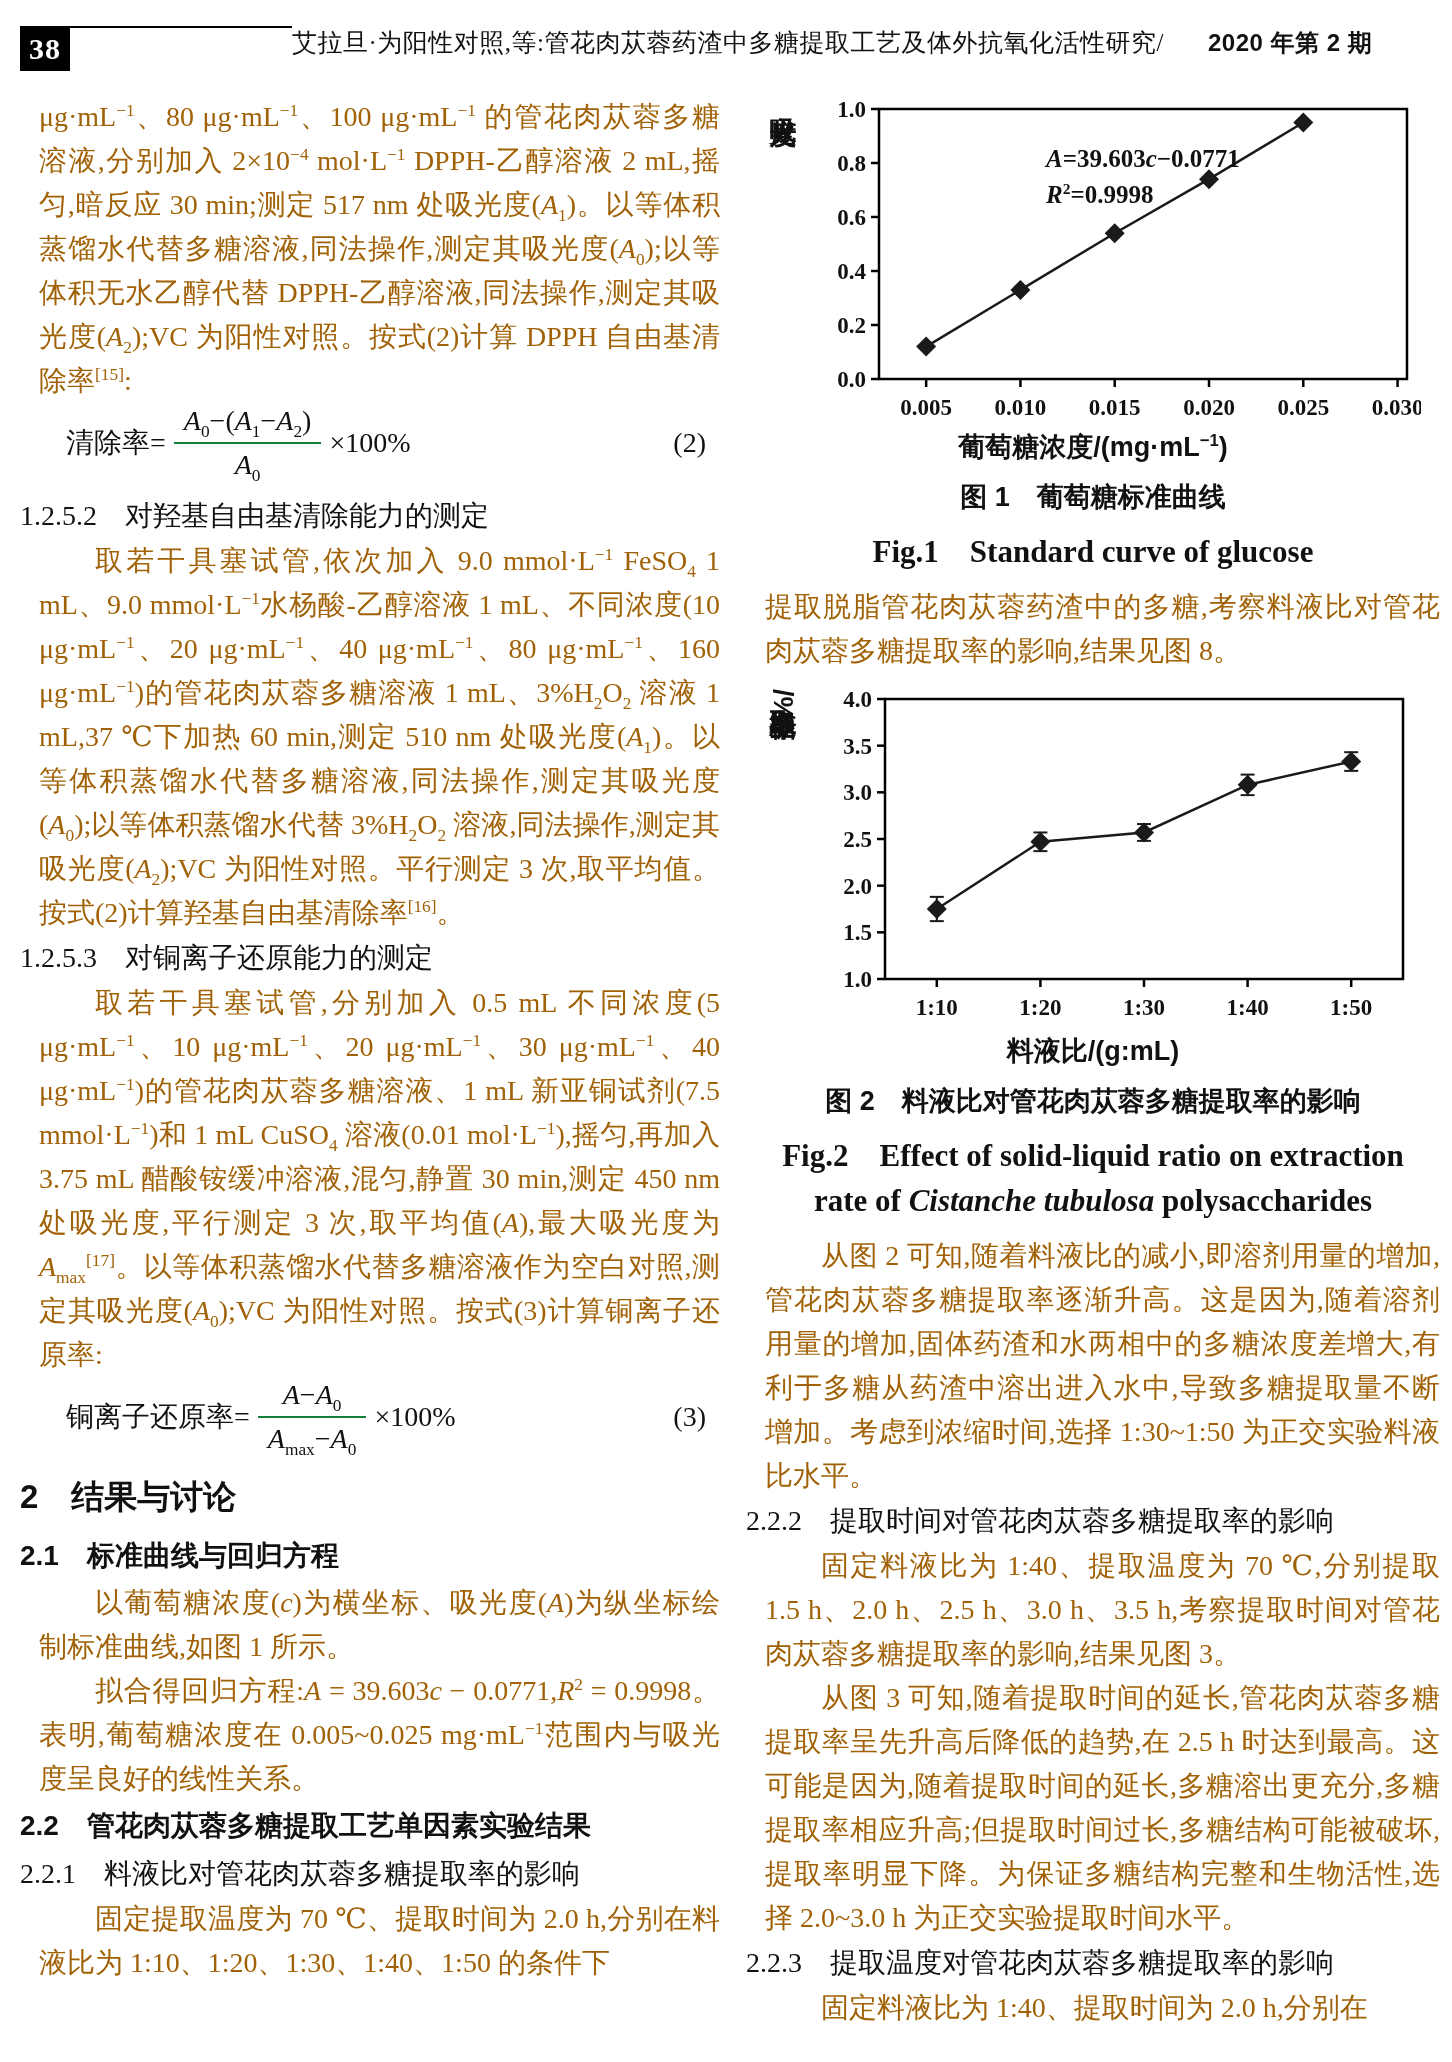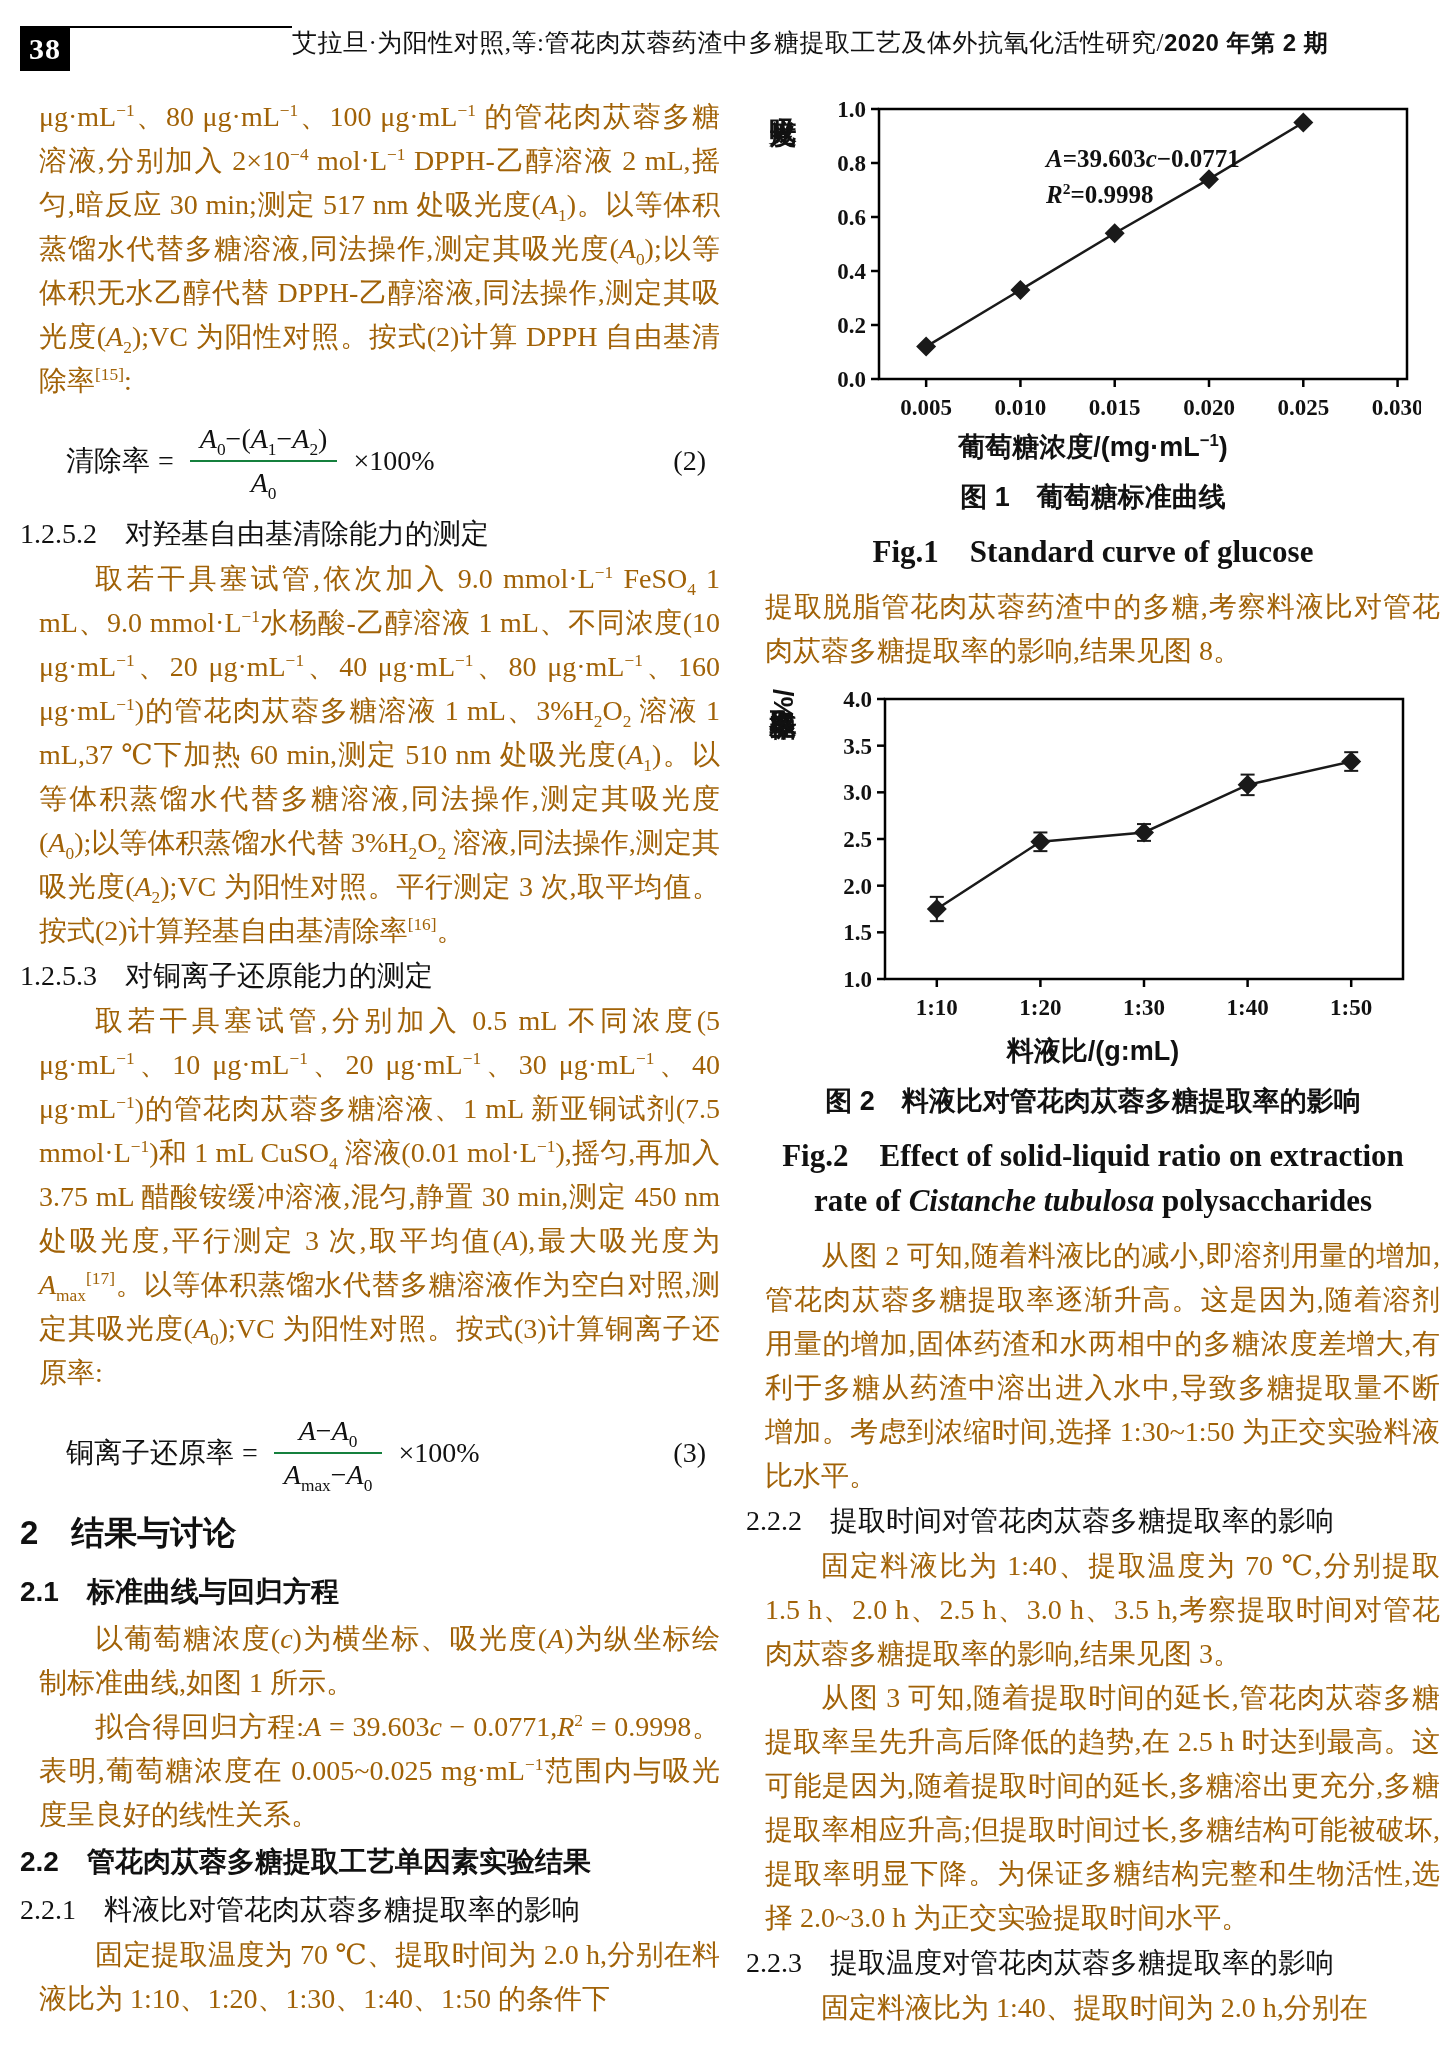--- a/index.html
+++ b/index.html
@@ -11,21 +11,21 @@
     overflow:hidden;
   }
   
   .pg-head { display:flex; padding:26px 16px 0 20px; }
   .pagenum {
     background:#000; color:#fff; font-weight:bold; font-size:30px;
     line-height:1; padding:8px 9px 7px; letter-spacing:1px;
   }
   .head-rule { flex:0 0 222px; height:2px; background:#000; }
   .head-title { font-size:25px; white-space:nowrap; letter-spacing:0.5px; }
-  .head-title b { font-family:"Liberation Sans","DejaVu Sans",sans-serif; font-size:24px; }
+  .head-title b { font-family:"Liberation Sans","DejaVu Sans",sans-serif; font-size:24px;margin-left:44px; }
   
   .columns { display:flex; gap:26px; padding:24px 12px 0 20px; }
   .col { width:700px; }
   .col.right { width:694px; }
   p.body {
     font-size:28px; line-height:44px; text-align:justify; color:#a16207;margin-left:19px;
   }
   p.body.ind { text-indent:2em; }
   sup { font-size:0.62em; vertical-align:super; line-height:0; }
   sub { font-size:0.62em; vertical-align:sub; line-height:0; }
@@ -34,23 +34,22 @@
   .h-big {
     font-family:"Liberation Sans","DejaVu Sans",sans-serif;
     font-size:33px; font-weight:bold; line-height:1.2; margin:22px 0 16px;
   }
   .h-sub {
     font-family:"Liberation Sans","DejaVu Sans",sans-serif;
     font-size:28px; font-weight:bold; line-height:46px; margin:2px 0;
   }
   
   .formula {
-    display:flex; align-items:center; font-size:28px; margin:20px 0 12px;
+    display:flex; align-items:center; font-size:28px; margin:2px 0 12px;
     padding-left:46px;
-    gap:8px;
   }
   .frac { display:inline-flex; flex-direction:column; text-align:center; margin:0 8px; }
   .frac .num { padding:0 10px 5px; border-bottom:2px solid #15803d; }
   .frac .den { padding:5px 10px 0; }
   .f-number { margin-left:auto; margin-right:14px; }
   
   figure.fig { margin:2px 0 10px; }
   .chart-row { position:relative; display:flex; justify-content:center; }
   .ylabel {
     writing-mode:vertical-rl; text-orientation:mixed;

